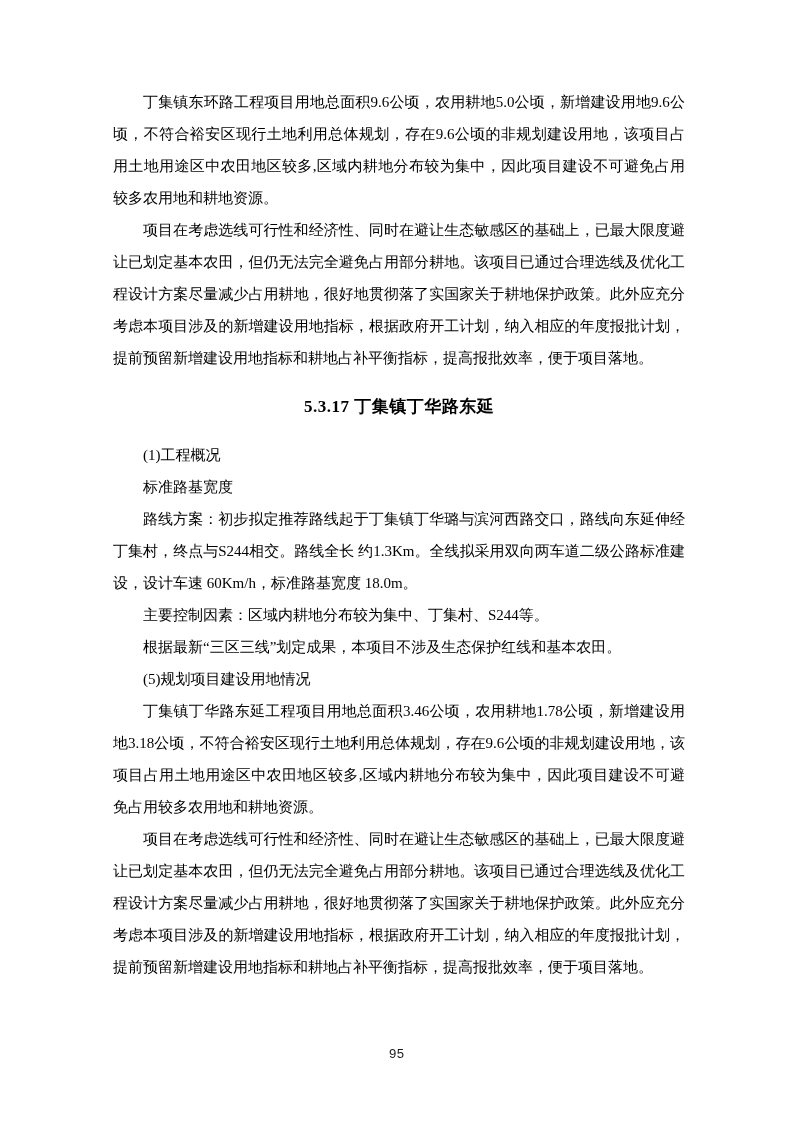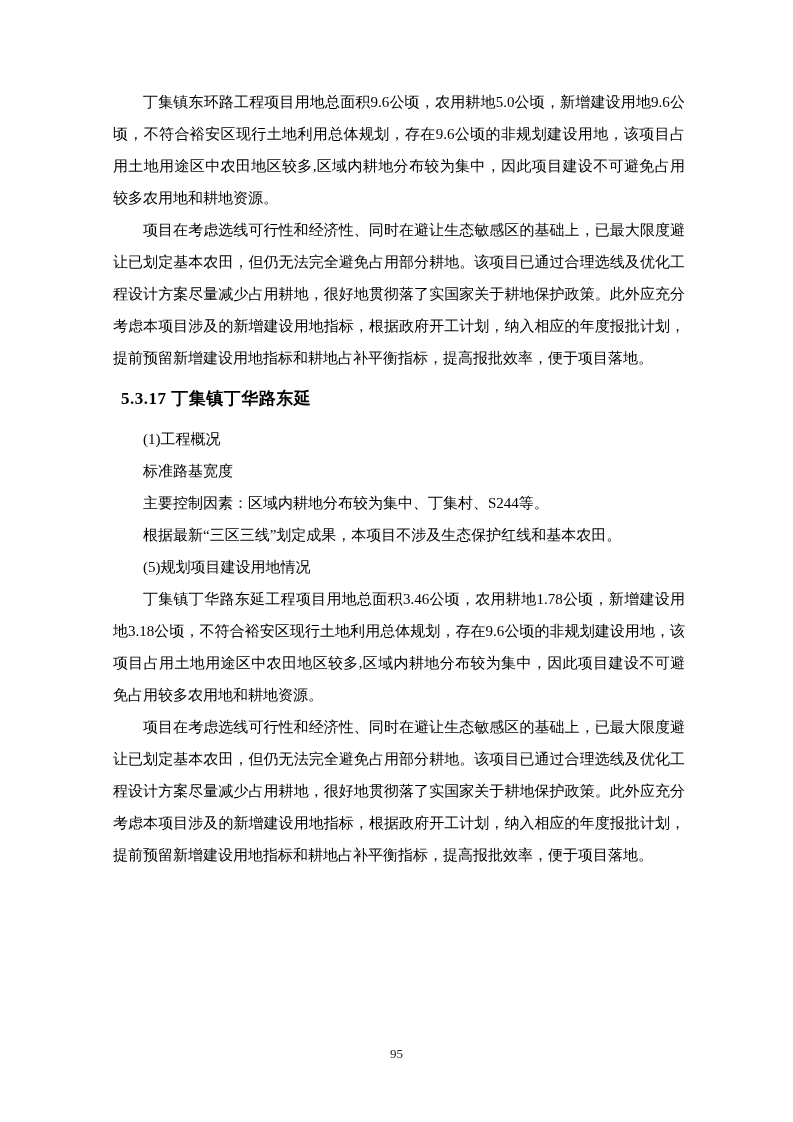--- a/index.html
+++ b/index.html
@@ -24,48 +24,50 @@
   .doc p {
     margin: 0;
     font-size: 15px;
     line-height: 32px;
     text-align: justify;
     text-justify: inter-ideograph;
     text-indent: 2em;
     word-break: break-all;
   }
   .doc h2 {
-    margin: 8px;
+    margin: 16px;
     font-size: 17px;
     line-height: 33px;
     font-weight: 700;
     text-indent: 0;
     letter-spacing: 0.5px;
+    text-align: center;
   }
   .footer {
     position: absolute;
     left: 0;
     bottom: 60px;
     width: 100%;
     text-align: center;
     font-size: 13px;
     color: #1a1a1a;
-    font-family: Liberation Serif, serif;
+    font-family: Liberation Mono, monospace;
   }
 </style>
 </head>
 <body>
 
 <div class="page">
   <div class="doc">
     <p>丁集镇东环路工程项目用地总面积9.6公顷，农用耕地5.0公顷，新增建设用地9.6公顷，不符合裕安区现行土地利用总体规划，存在9.6公顷的非规划建设用地，该项目占用土地用途区中农田地区较多,区域内耕地分布较为集中，因此项目建设不可避免占用较多农用地和耕地资源。</p>
     <p>项目在考虑选线可行性和经济性、同时在避让生态敏感区的基础上，已最大限度避让已划定基本农田，但仍无法完全避免占用部分耕地。该项目已通过合理选线及优化工程设计方案尽量减少占用耕地，很好地贯彻落了实国家关于耕地保护政策。此外应充分考虑本项目涉及的新增建设用地指标，根据政府开工计划，纳入相应的年度报批计划，提前预留新增建设用地指标和耕地占补平衡指标，提高报批效率，便于项目落地。</p>
     <h2>5.3.17 丁集镇丁华路东延</h2>
     <p>(1)工程概况</p>
     <p>标准路基宽度</p>
+    <p>路线方案：初步拟定推荐路线起于丁集镇丁华璐与滨河西路交口，路线向东延伸经丁集村，终点与S244相交。路线全长 约1.3Km。全线拟采用双向两车道二级公路标准建设，设计车速 60Km/h，标准路基宽度 18.0m。</p>
     <p>主要控制因素：区域内耕地分布较为集中、丁集村、S244等。</p>
     <p>根据最新“三区三线”划定成果，本项目不涉及生态保护红线和基本农田。</p>
     <p>(5)规划项目建设用地情况</p>
     <p>丁集镇丁华路东延工程项目用地总面积3.46公顷，农用耕地1.78公顷，新增建设用地3.18公顷，不符合裕安区现行土地利用总体规划，存在9.6公顷的非规划建设用地，该项目占用土地用途区中农田地区较多,区域内耕地分布较为集中，因此项目建设不可避免占用较多农用地和耕地资源。</p>
     <p>项目在考虑选线可行性和经济性、同时在避让生态敏感区的基础上，已最大限度避让已划定基本农田，但仍无法完全避免占用部分耕地。该项目已通过合理选线及优化工程设计方案尽量减少占用耕地，很好地贯彻落了实国家关于耕地保护政策。此外应充分考虑本项目涉及的新增建设用地指标，根据政府开工计划，纳入相应的年度报批计划，提前预留新增建设用地指标和耕地占补平衡指标，提高报批效率，便于项目落地。</p>
   </div>
   <div class="footer">95</div>
 </div>
 
 </body></html>

